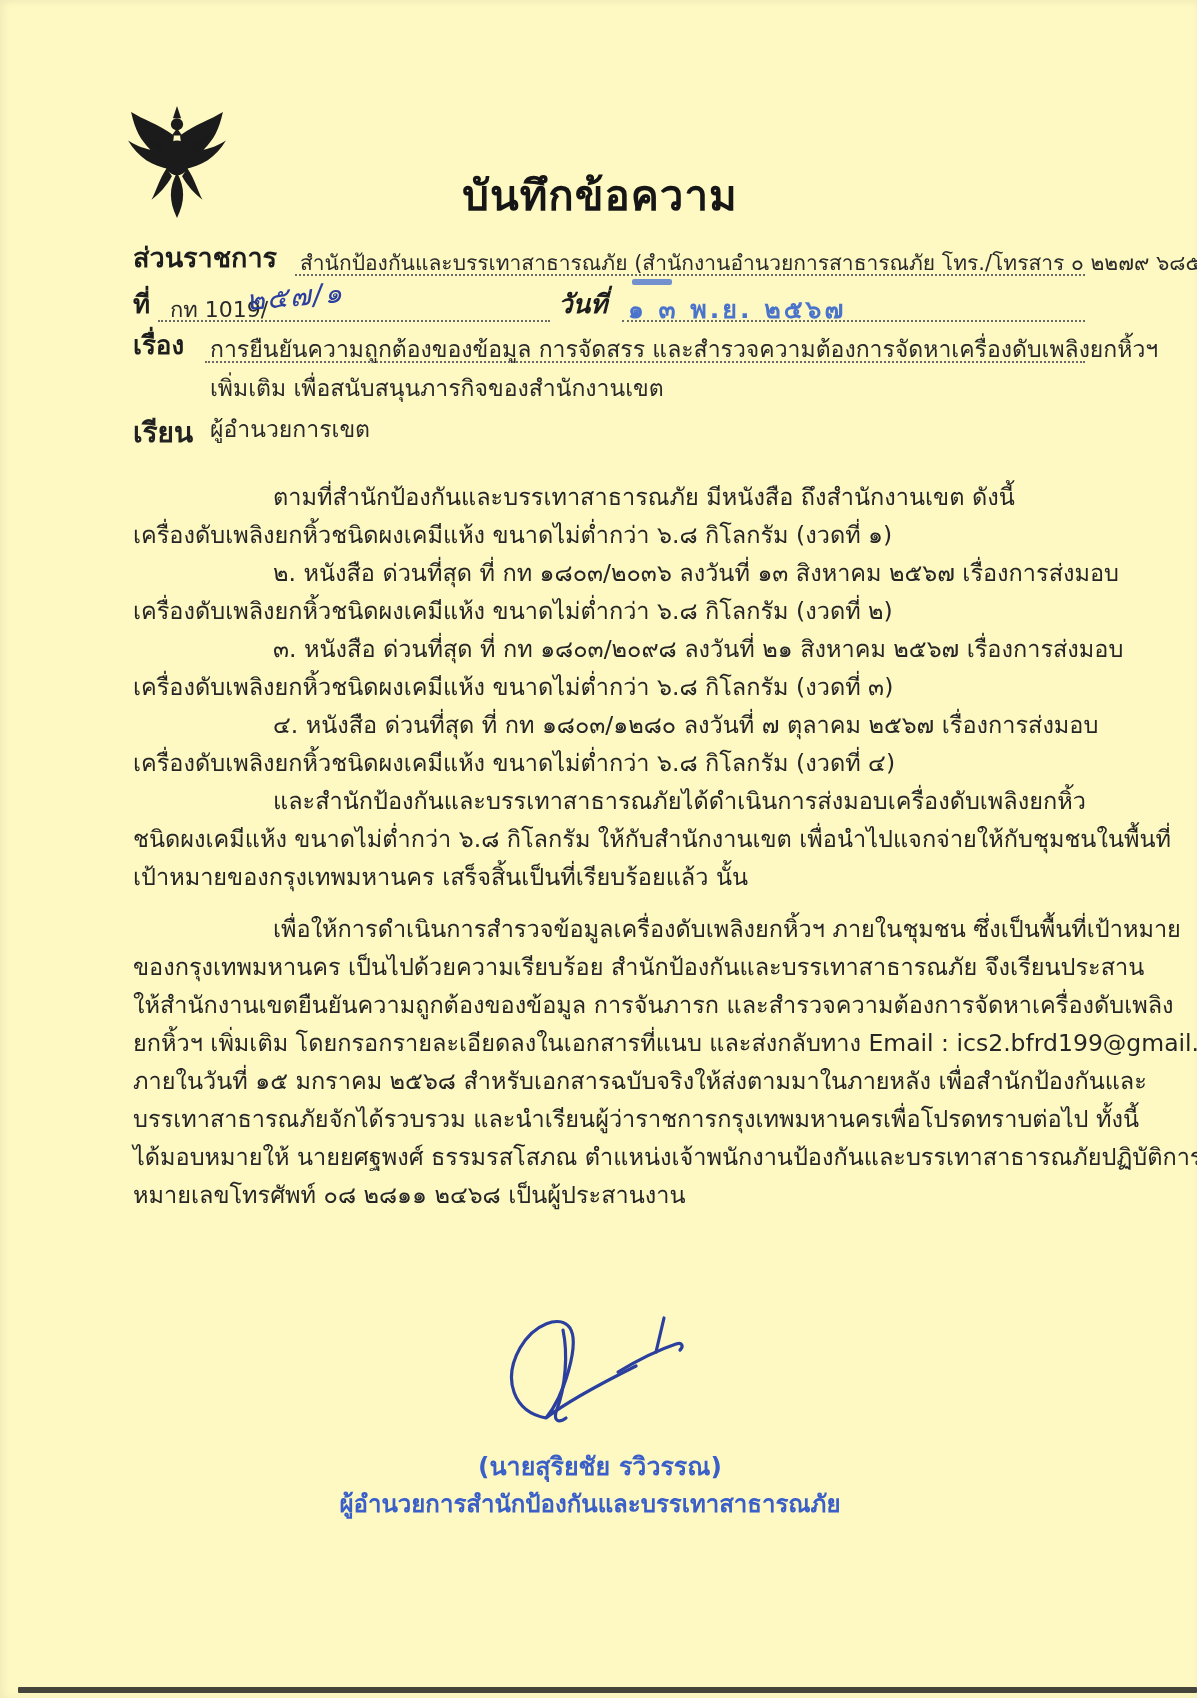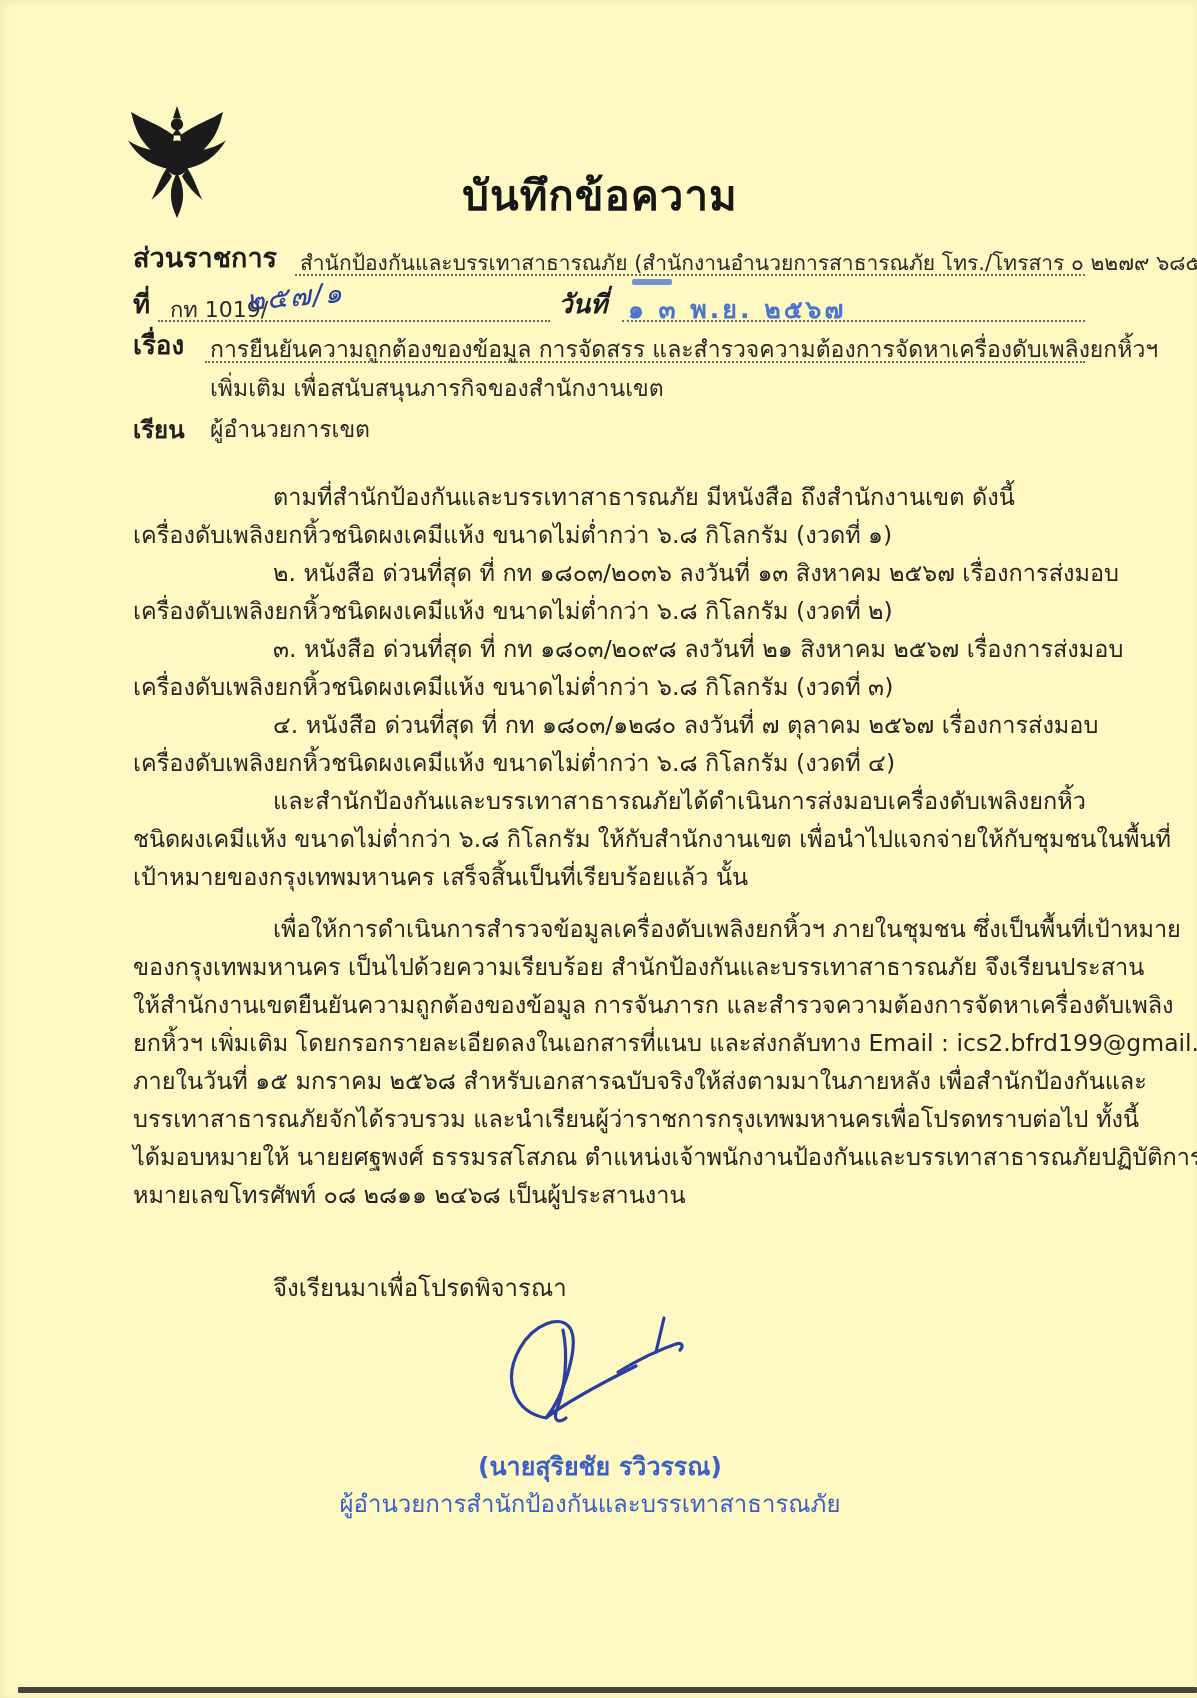--- a/index.html
+++ b/index.html
@@ -28,35 +28,35 @@
   .no-value{left:170px;top:292px;font-size:22px;}
   .no-handwritten{left:246px;top:274px;font-size:28px;color:#2c3f9e;
     transform:rotate(-5deg);font-style:italic;letter-spacing:2px;white-space:nowrap;}
   .date-label{left:558px;top:283px;font-size:26px;font-style:italic;}
   .stamp-dash{left:632px;top:279px;width:40px;height:6px;background:#5b7fd0;border-radius:2px;opacity:.85;}
   .stamp-text{left:628px;top:289px;font-size:25px;font-weight:600;color:#4a74cc;
     letter-spacing:3px;white-space:nowrap;}
   .subject-label{left:133px;top:324px;font-size:26px;}
   .subject-value{left:210px;top:331px;font-size:23px;}
   .subject-cont{left:210px;top:370px;font-size:23px;}
-  .to-label{left:133px;top:410px;font-size:24px;font-weight:bold;color:#222;}
+  .to-label{left:133px;top:410px;font-size:28px;font-weight:bold;color:#222;}
   .to-value{left:210px;top:411px;font-size:23px;}
   
   .body-flow{left:133px;top:478px;width:952px;}
   .para{margin:0;}
   .para.gap{margin-top:14px;}
   .bline{font-size:23.5px;line-height:38px;height:38px;white-space:nowrap;color:#262626;}
   .bline.indent{padding-left:140px;}
   .closing{left:273px;top:1268px;font-size:24px;color:#262626;}
   
   .signature-svg{left:468px;top:1300px;width:270px;height:150px;}
   .signer-name{left:440px;top:1446px;width:320px;text-align:center;
     font-size:25px;font-weight:600;color:#3a5fc8;white-space:nowrap;}
   .signer-title{left:320px;top:1484px;width:540px;text-align:center;
-    font-size:24px;font-weight:400;color:#3a5fc8;white-space:nowrap;}
+    font-size:24px;font-weight:700;color:#3a5fc8;white-space:nowrap;}
   
   .bottom-scan-line{left:18px;right:0;bottom:5px;height:6px;background:#45453c;border-radius:1px;}
 </style>
 </head>
 <body>
 
 <div class="page">
 
   <svg class="abs emblem" viewBox="0 0 100 112" aria-hidden="true">
     <g fill="#1b1b1b">
@@ -126,21 +126,20 @@
         <div class="bline">ของกรุงเทพมหานคร เป็นไปด้วยความเรียบร้อย สำนักป้องกันและบรรเทาสาธารณภัย จึงเรียนประสาน</div>
         <div class="bline">ให้สำนักงานเขตยืนยันความถูกต้องของข้อมูล การจันภารก และสำรวจความต้องการจัดหาเครื่องดับเพลิง</div>
         <div class="bline">ยกหิ้วฯ เพิ่มเติม โดยกรอกรายละเอียดลงในเอกสารที่แนบ และส่งกลับทาง Email : ics2.bfrd199@gmail.com</div>
         <div class="bline">ภายในวันที่ ๑๕ มกราคม ๒๕๖๘ สำหรับเอกสารฉบับจริงให้ส่งตามมาในภายหลัง เพื่อสำนักป้องกันและ</div>
         <div class="bline">บรรเทาสาธารณภัยจักได้รวบรวม และนำเรียนผู้ว่าราชการกรุงเทพมหานครเพื่อโปรดทราบต่อไป ทั้งนี้</div>
         <div class="bline">ได้มอบหมายให้ นายยศฐพงศ์ ธรรมรสโสภณ ตำแหน่งเจ้าพนักงานป้องกันและบรรเทาสาธารณภัยปฏิบัติการ</div>
         <div class="bline">หมายเลขโทรศัพท์ ๐๘ ๒๘๑๑ ๒๔๖๘ เป็นผู้ประสานงาน</div>
       </div>
     </div>
 
-  <div class="abs closing">จึงเรียนมาเพื่อโปรดพิจารณา</div>
 
   <svg class="abs signature-svg" viewBox="0 0 270 150" aria-hidden="true">
     <g fill="none" stroke="#2b3f9e" stroke-width="3.2" stroke-linecap="round">
       <path d="M78 118 C46 112 34 80 52 48 C66 24 92 14 102 28 C112 44 96 96 78 118 C96 104 128 86 168 66"></path>
       <path d="M95 30 C100 54 98 86 88 112 C86 120 90 124 98 118"></path>
       <path d="M150 72 C170 60 190 50 208 44 C214 42 216 46 212 50"></path>
       <path d="M196 18 L188 52"></path>
     </g>
   </svg>
   <div class="abs signer-name">(นายสุริยชัย  รวิวรรณ)</div>

